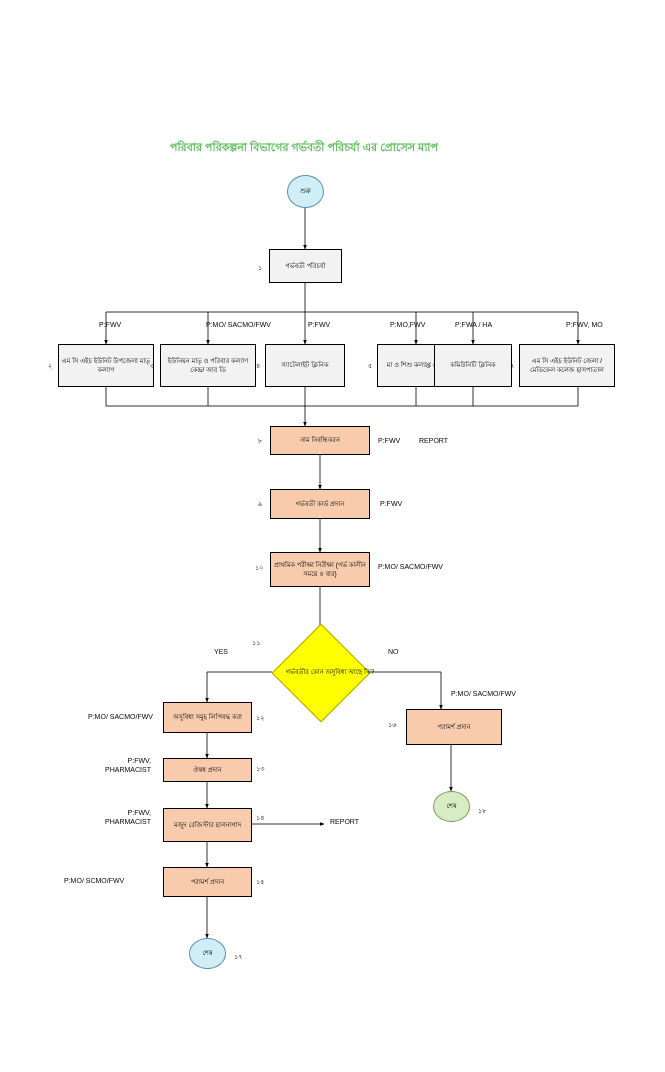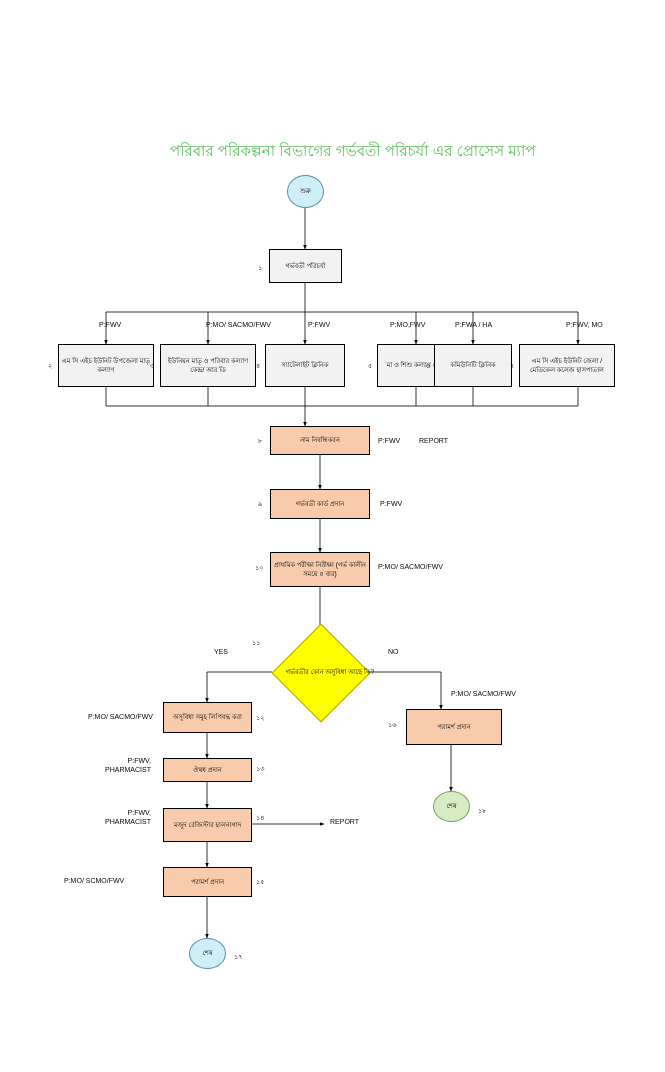--- a/index.html
+++ b/index.html
@@ -54,23 +54,24 @@
     font-size: 7px;
     white-space: nowrap;
   }
   .num {
     position: absolute;
     font-size: 6.5px;
     white-space: nowrap;
   }
   .title {
     position: absolute;
-    font-size: 15px;
+    font-size: 11px;
     color: #5fbf5f;
     white-space: nowrap;
+    font-weight: bold;
   }
   .diamond-wrap {
     position: absolute;
   }
   .diamond-shape {
     position: absolute;
     left: 0; top: 0;
     width: 100%;
     height: 100%;
     background: #ffff00;

